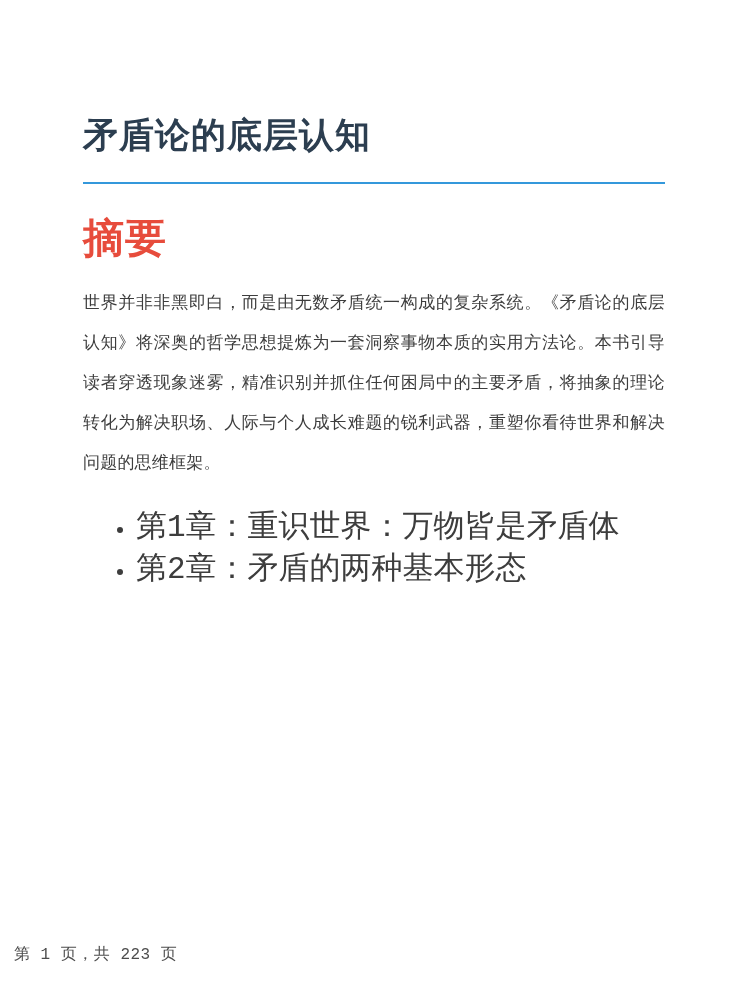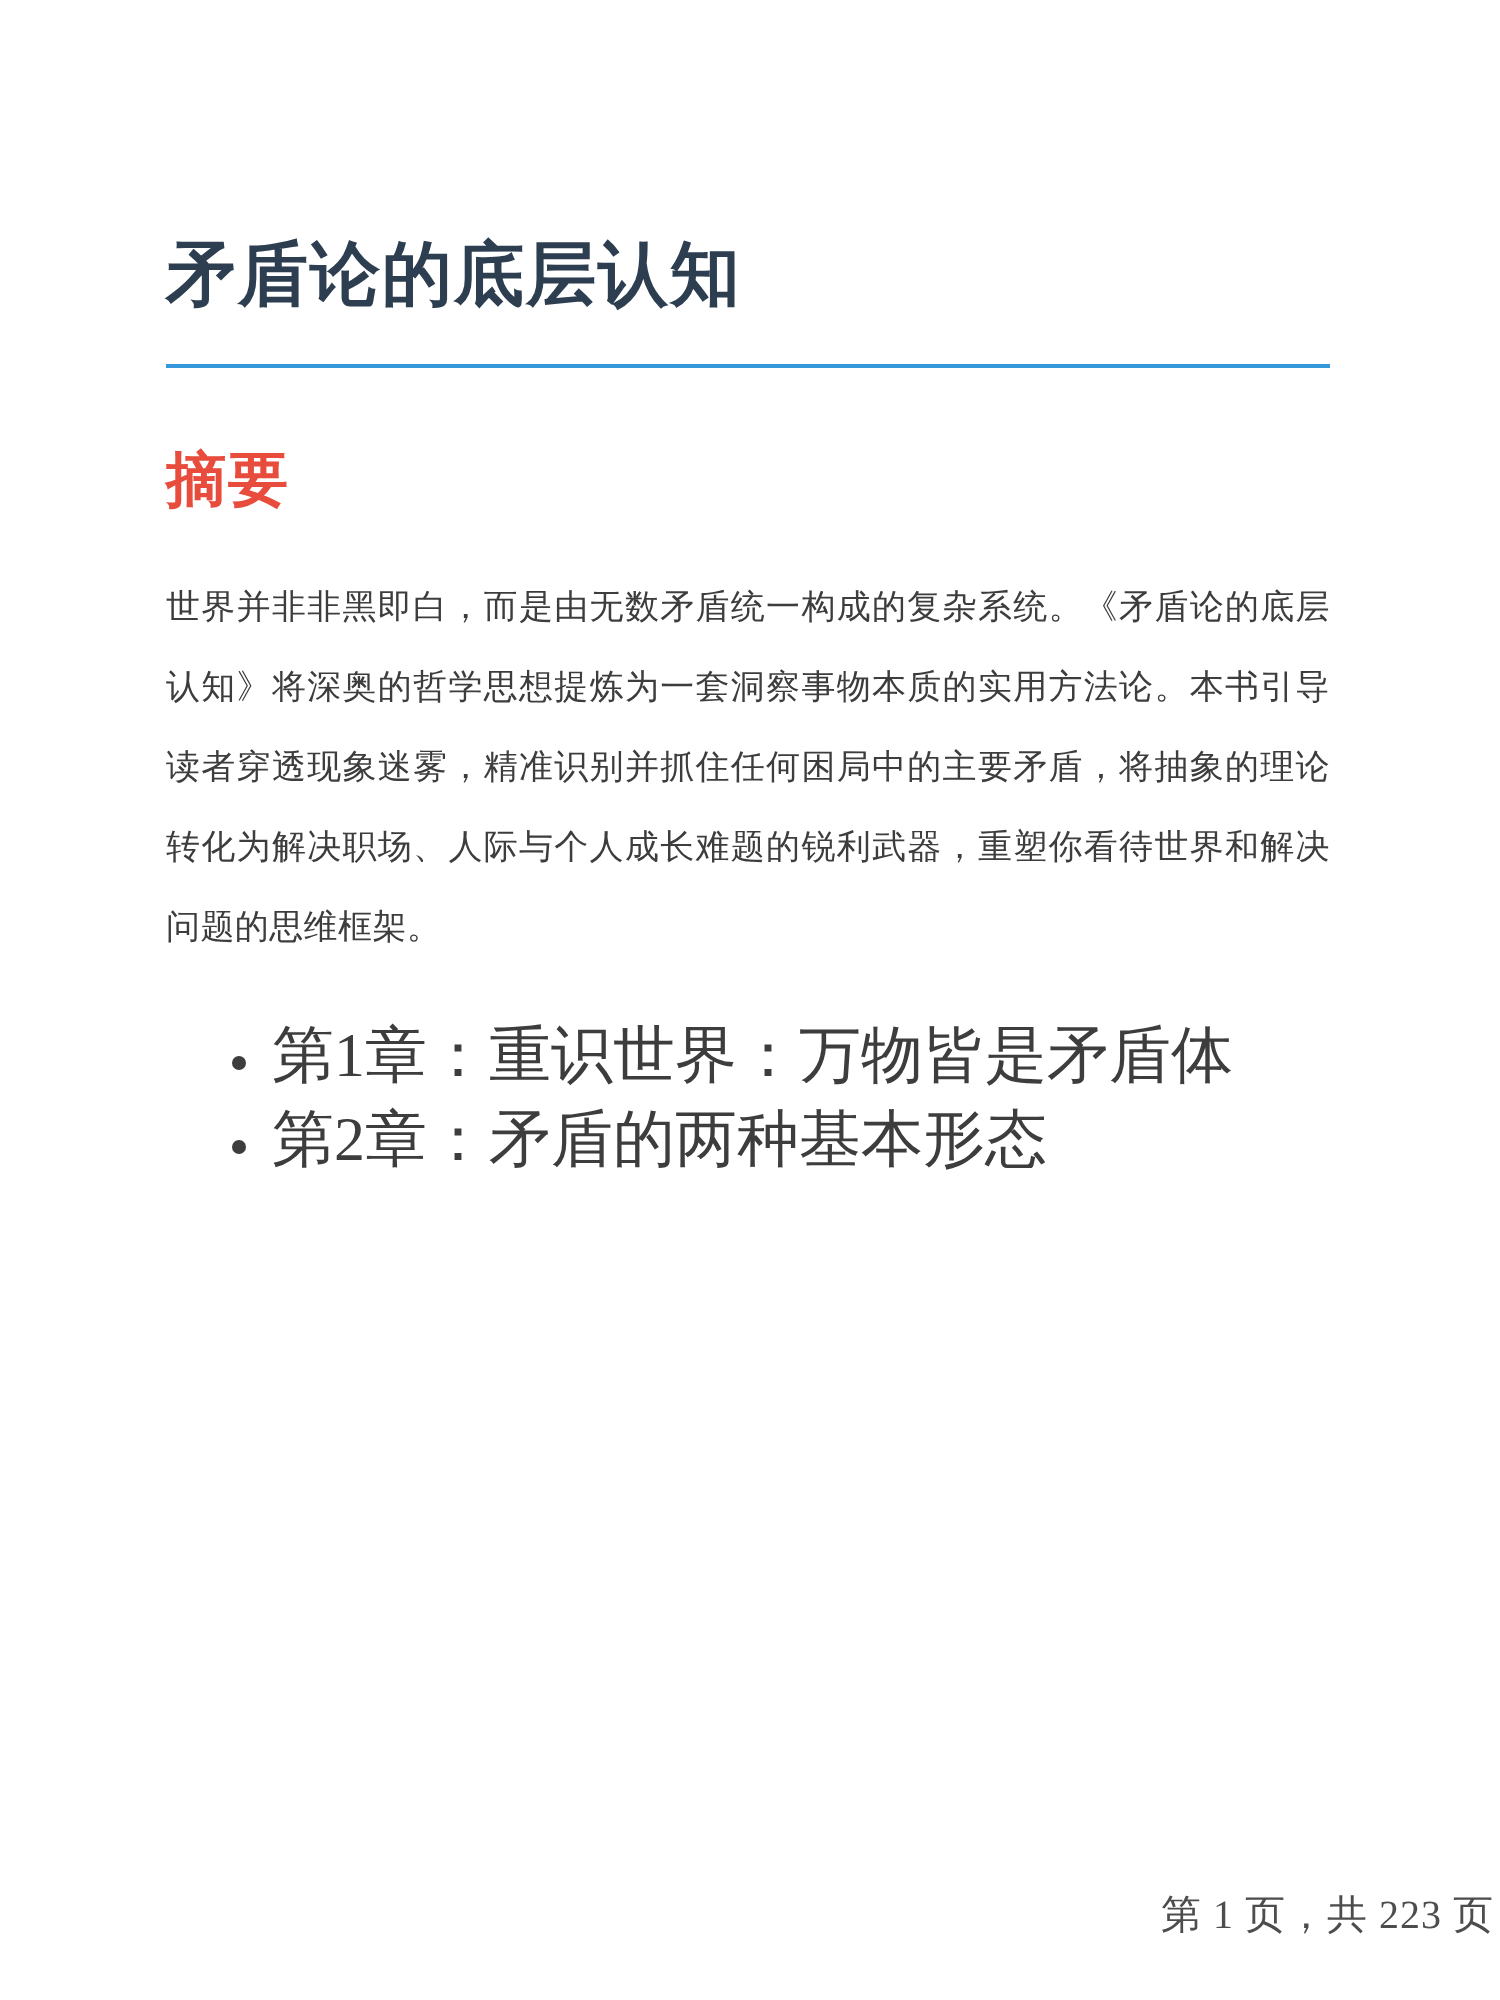--- a/index.html
+++ b/index.html
@@ -3,39 +3,39 @@
 <meta charset="utf-8">
 <style>
   * { box-sizing: border-box; }
   html, body { margin: 0; padding: 0; background: #ffffff; }
   .page {
     position: relative;
     width: 744px;
     height: 1000px;
     margin: 0 auto;
     background: #ffffff;
-    font-family: Liberation Serif, serif;
+    font-family: Liberation Mono, monospace;
     overflow: hidden;
   }
   .content { padding: 116px 82px 0 80px; }
 
   .doc-title {
     margin: 0;
     font-size: 35px;
     line-height: 44px;
     font-weight: 700;
     color: var(--title-color, #2c3e50);
     padding-bottom: 22px;
     border-bottom: 2px solid var(--accent-rule, #3498db);
     letter-spacing: 1px;
   }
 
   .section-heading {
     margin: 40px 0 0 0;
-    font-size: 30px;
+    font-size: 41px;
     line-height: 34px;
     font-weight: 700;
     color: var(--heading-color, #e74c3c);
     letter-spacing: 1px;
   }
   .section-heading.toc-heading { margin-top: 36px; }
 
   .summary-text {
     margin: 26px 0 0 0;
     font-size: 17px;
@@ -60,22 +60,22 @@
     margin: 12px 0 12px 0;
   }
   ul.toc-sub li { margin-bottom: 5px; }
   ul.toc-list > li { margin-bottom: 2px; }
 
   .page-footer {
     position: absolute;
     left: 0;
     right: 0;
     top: 944px;
-    text-align: right;
-    font-size: 20px;
+    text-align: left;
+    font-size: 16px;
     color: var(--footer-color, #4d4d4d);
     letter-spacing: 0.5px;
     margin-left: 11px;
   }
 </style>
 </head>
 <body>
 
 <div class="page">
   <div class="content">

